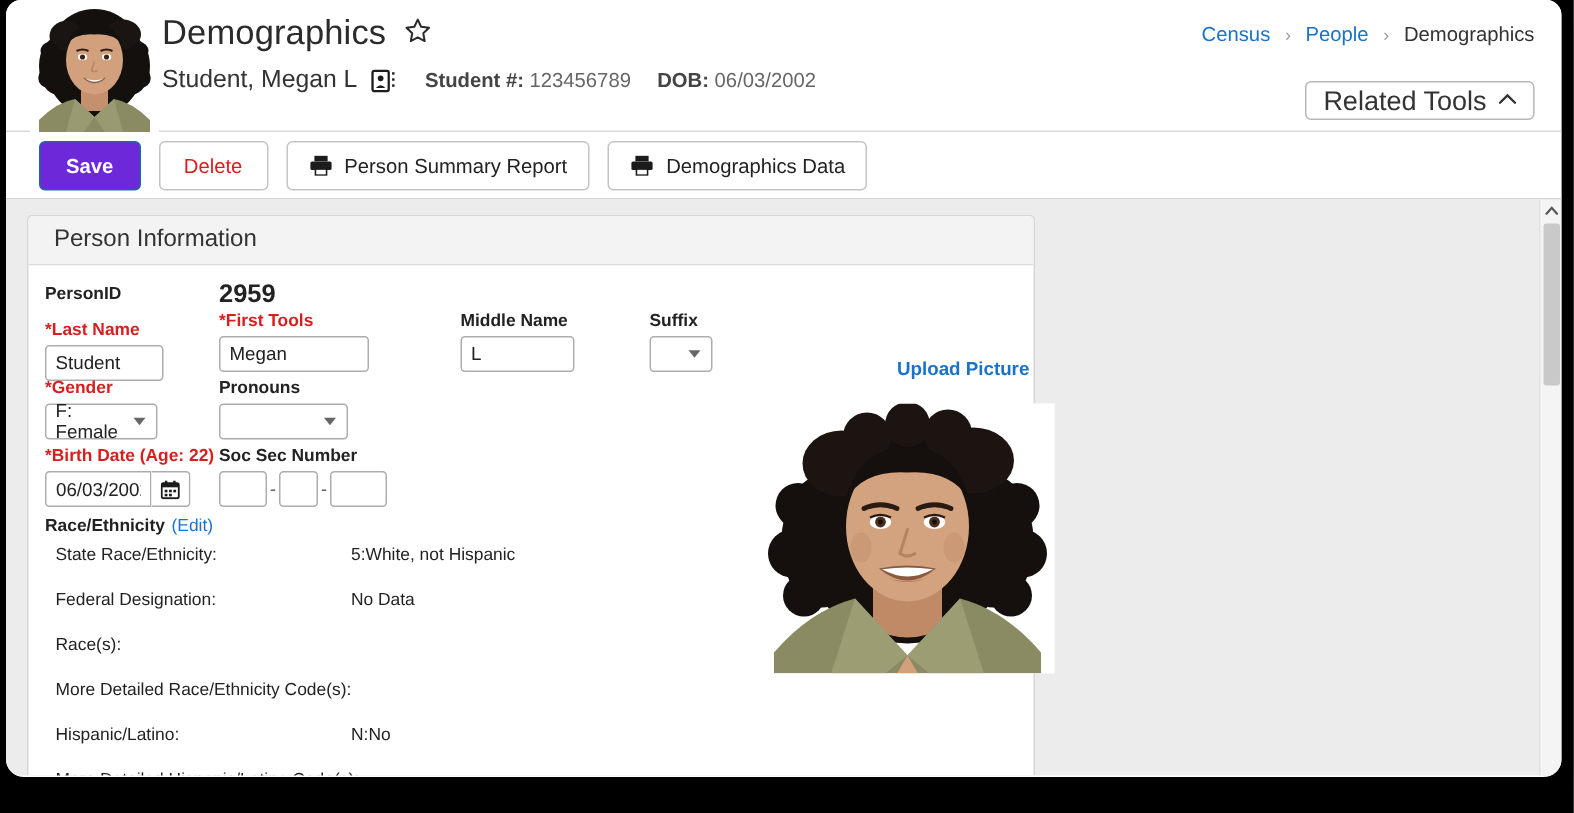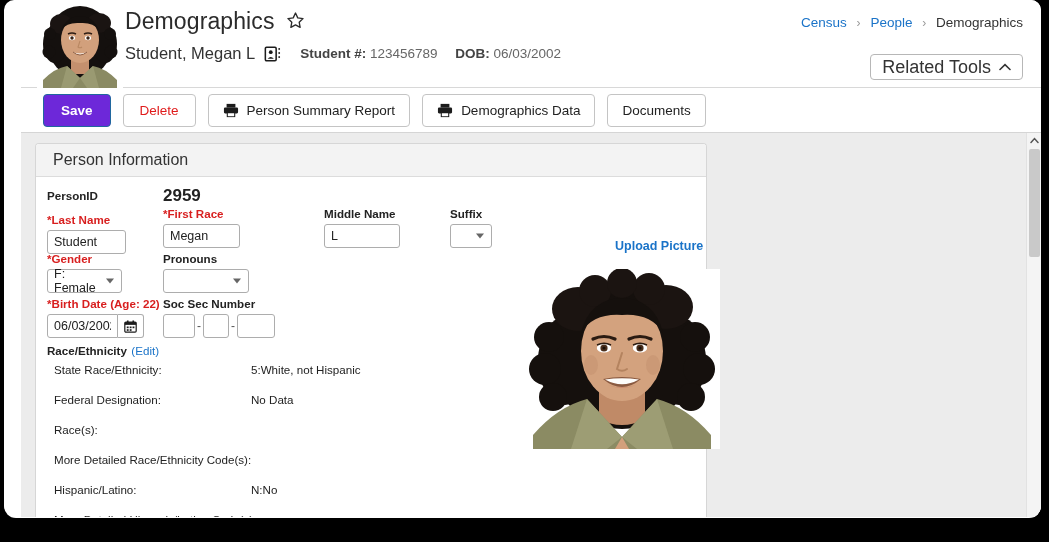--- a/index.html
+++ b/index.html
@@ -11,21 +11,20 @@
     overflow: hidden;
   }
   #window {
     position: absolute;
     left: 4px; top: 0px;
     width: 1037px; height: 518px;
     background: #ffffff;
     border-radius: 10px 10px 12px 12px;
     overflow: hidden;
     box-shadow: 0 8px 14px rgba(0,0,0,0.55);
-    padding-left: 17px;
   }
 
   
   #header {
     position: relative;
     height: 88px;
     background: #fff;
     border-bottom: 1px solid #d8d8d8;
   }
   #avatar-thumb {
@@ -318,23 +317,20 @@
       <span class="printer">
         <svg width="16" height="15" viewBox="0 0 18 17">
           <rect x="4" y="1" width="10" height="4.2" fill="#1c1c1c"></rect>
           <rect x="1" y="5.2" width="16" height="6.6" rx="1.3" fill="#1c1c1c"></rect>
           <rect x="4.2" y="10.5" width="9.6" height="5.5" fill="#1c1c1c"></rect>
           <rect x="5.4" y="11.6" width="7.2" height="3.4" fill="#ffffff"></rect>
         </svg>
       </span>
       <span>Demographics Data</span>
     </button>
-    <button class="tb-btn">
-      <span>Documents</span>
-    </button>
   </div>
 
   <div id="content">
 
     <div id="panel">
       <div id="panel-header">
         <span>Person Information</span>
       </div>
 
       <div id="panel-body">
@@ -344,22 +340,22 @@
         </div>
         <div class="frow" style="left:127px; top:9px;">
           <span class="fvalue">2959</span>
         </div>
 
         <div class="frow" style="left:11px; top:36px;">
           <div class="flabel req">*Last Name</div>
           <input class="tbox" style="width: 79px; margin-top: 4px;" value="Student">
         </div>
         <div class="frow" style="left:127px; top:30px;">
-          <div class="flabel req">*First Race</div>
-          <input class="tbox" style="width: 77px; margin-top: 4px;" value="Megan">
+          <div class="flabel req">*First Tools</div>
+          <input class="tbox" style="width: 100px; margin-top: 4px;" value="Megan">
         </div>
         <div class="frow" style="left:288px; top:30px;">
           <div class="flabel">Middle Name</div>
           <input class="tbox" style="width: 76px; margin-top: 4px;" value="L">
         </div>
         <div class="frow" style="left:414px; top:30px;">
           <div class="flabel">Suffix</div>
           <div class="sel" style="width:42px; margin-top:4px;">
             <span></span>
             <span class="caret"></span>

